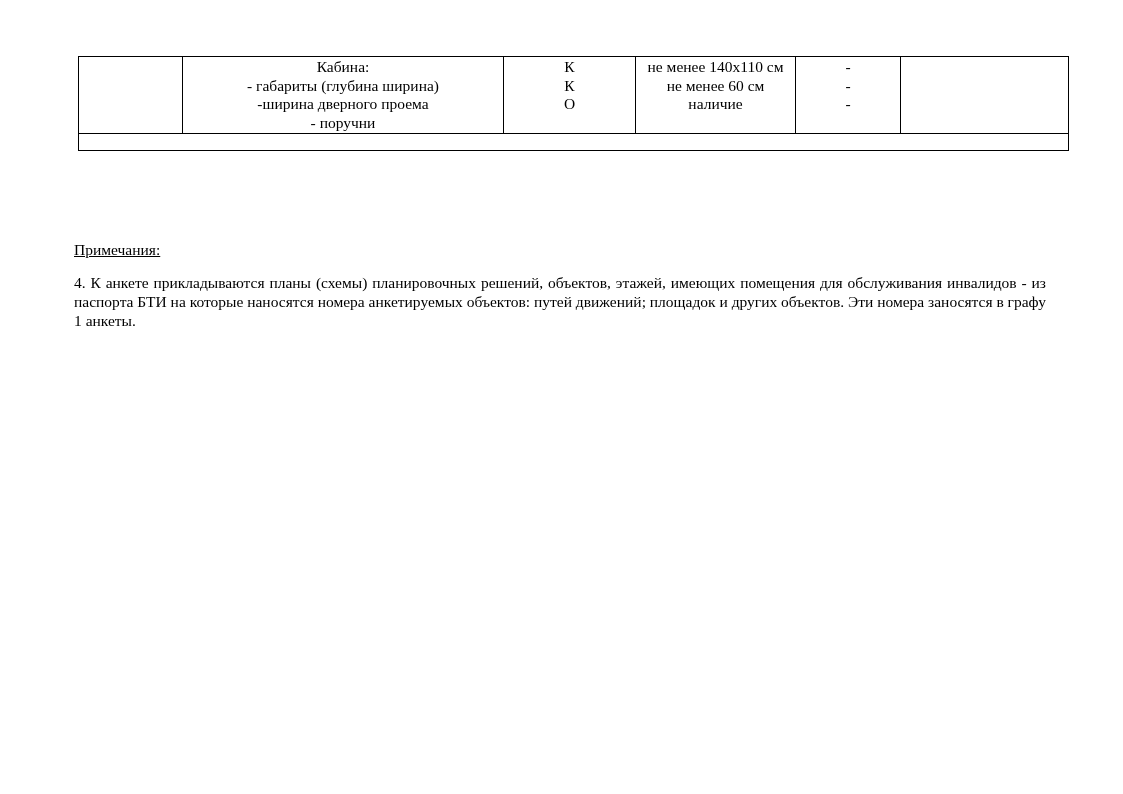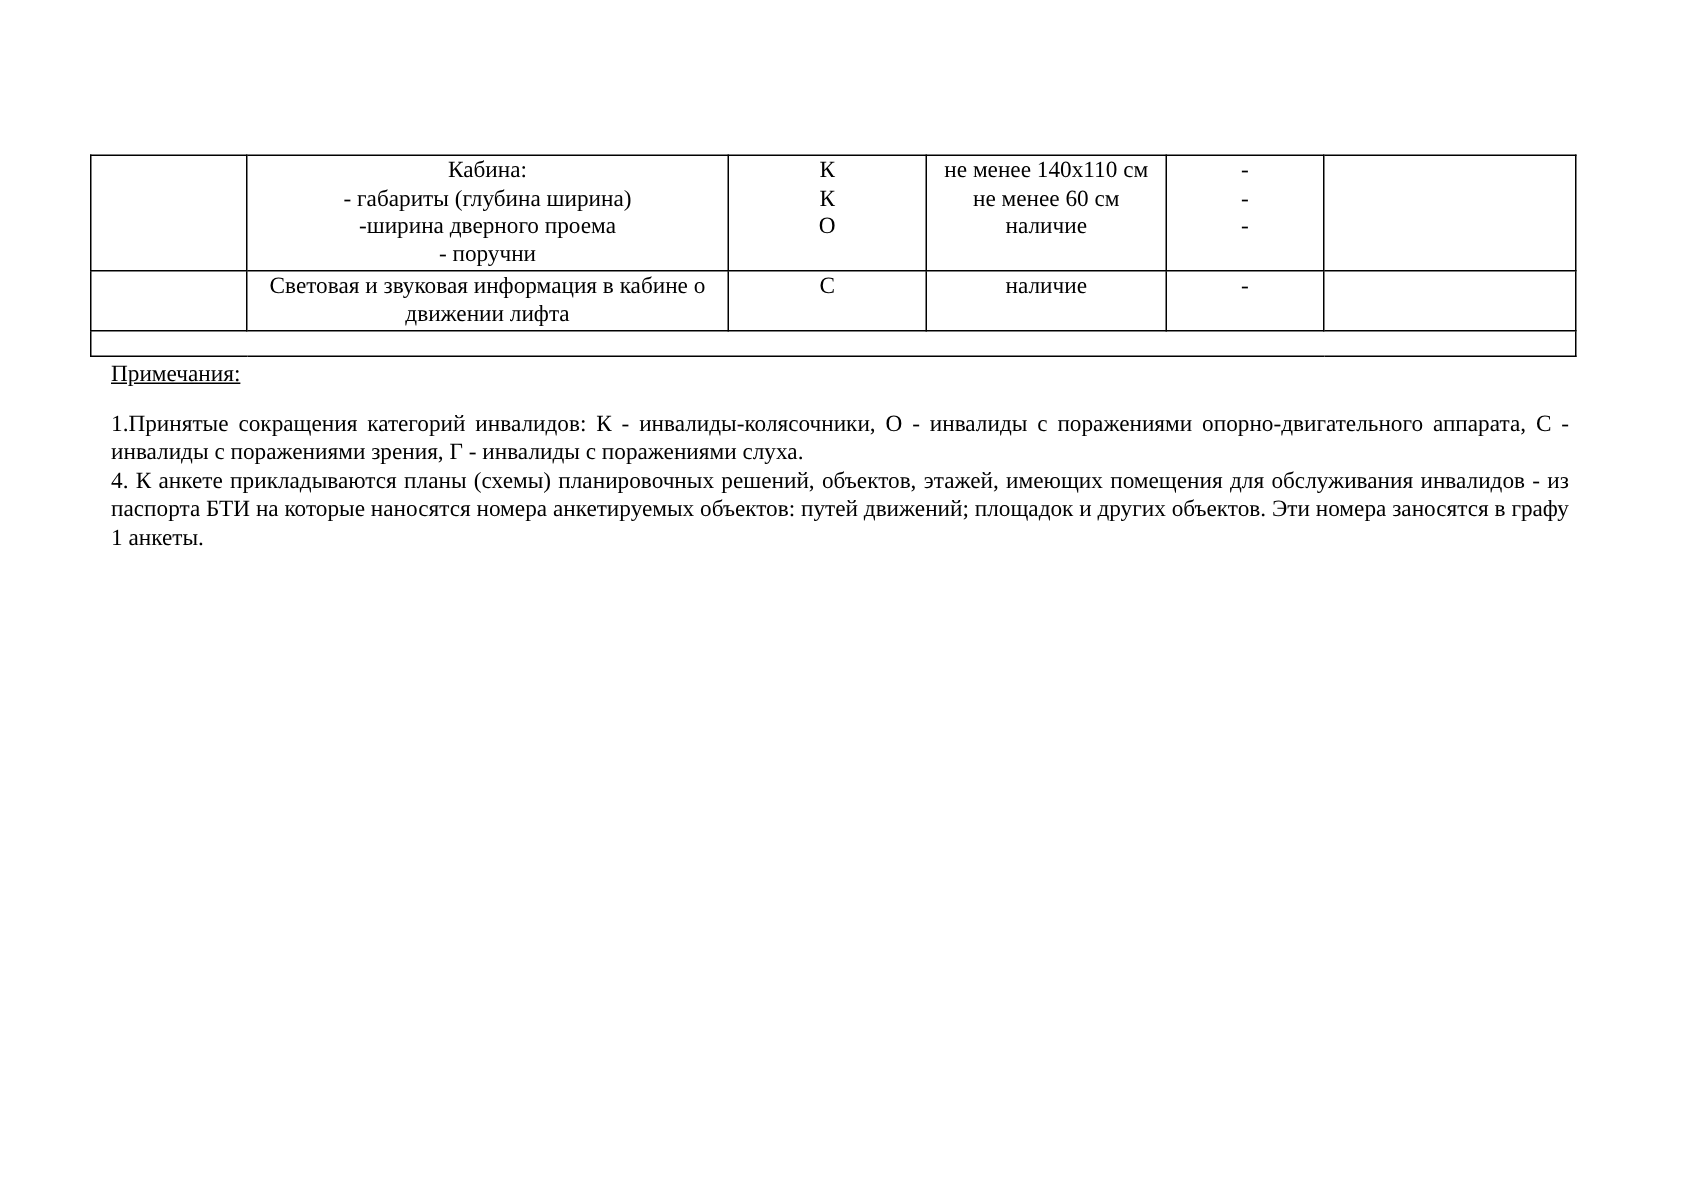--- a/index.html
+++ b/index.html
@@ -13,26 +13,25 @@
     position: relative;
     width: 1123px;
     height: 794px;
     background: #ffffff;
     overflow: hidden;
   }
 
   
   table.survey {
     position: absolute;
-    left: 60px;
+    left: 78px;
     top: 56px;
     width: 990px;
     border-collapse: collapse;
     table-layout: fixed;
-    margin-top: 47px;
   }
   table.survey td {
     border: 1px solid #000000;
     padding: 1px 3px;
     vertical-align: top;
     text-align: center;
     font-size: 15.5px;
     line-height: 18.5px;
     overflow: hidden;
   }
@@ -94,33 +93,24 @@
         <div>не менее 60 см</div>
         <div>наличие</div>
       </td>
       <td>
         <div>-</div>
         <div>-</div>
         <div>-</div>
       </td>
       <td></td>
     </tr>
-    <tr class="row-signal">
-      <td></td>
-      <td>Световая и звуковая информация в кабине о движении лифта</td>
-      <td>С</td>
-      <td>наличие</td>
-      <td>-</td>
-      <td></td>
-    </tr>
     <tr class="row-blank">
       <td colspan="6"></td>
     </tr>
   </tbody>
     </table>
 
   <div class="notes">
     <div class="notes-heading">Примечания:</div>
-    <p>1.Принятые сокращения категорий инвалидов: К - инвалиды-колясочники, О - инвалиды с поражениями опорно-двигательного аппарата, С - инвалиды с поражениями зрения, Г - инвалиды с поражениями слуха.</p>
     <p>4. К анкете прикладываются планы (схемы) планировочных решений, объектов, этажей, имеющих помещения для обслуживания инвалидов - из паспорта БТИ на которые наносятся номера анкетируемых объектов: путей движений; площадок и других объектов. Эти номера заносятся в графу 1 анкеты.</p>
   </div>
 
 </div>
 
 </body></html>

